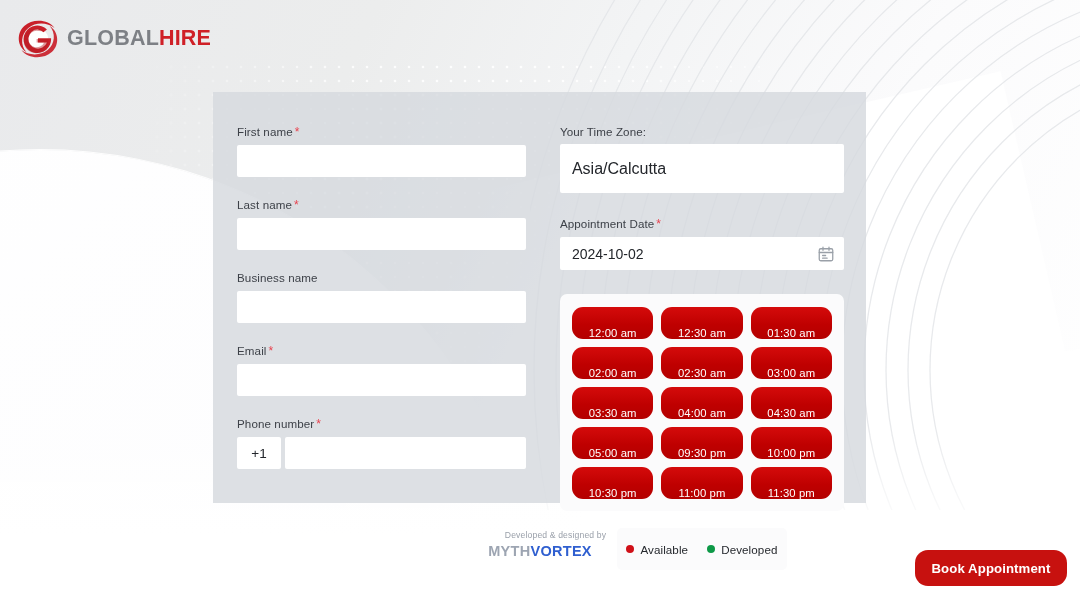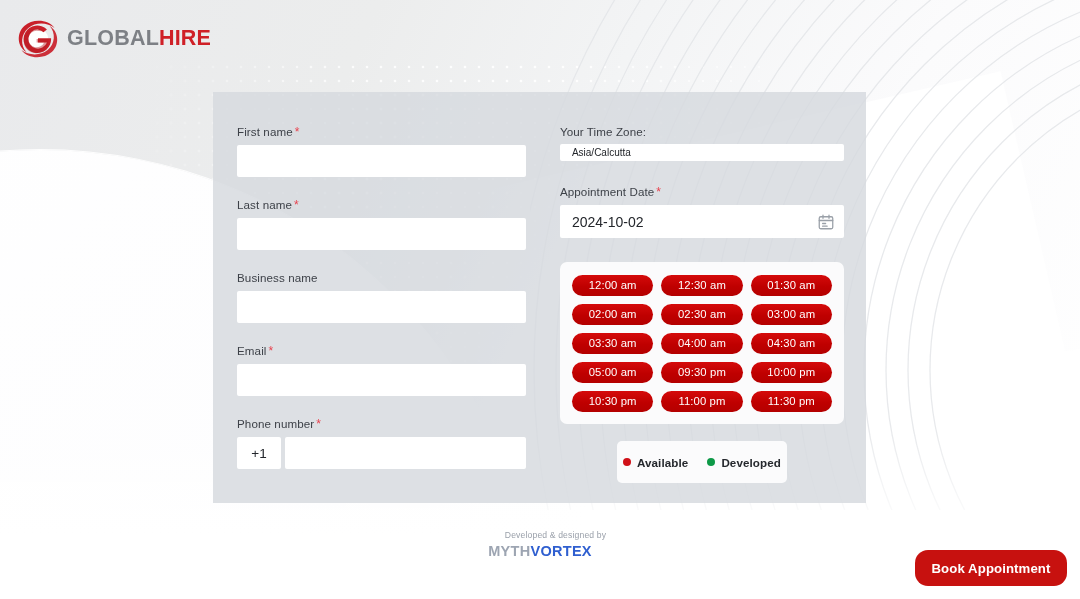--- a/index.html
+++ b/index.html
@@ -145,21 +145,21 @@
     background: #ffffff;
     border: 0;
     border-radius: 2px;
     font-family: "Liberation Sans", sans-serif;
     font-size: 13.5px;
     color: #23262b;
     padding: 0 12px;
     outline: none;
     display: block;
   }
-  .f-input.tz   { height: 17px; font-size: 10px; }
+  .f-input.tz   { height: 49px; font-size: 16px; }
   .f-input.date { height: 33px; font-size: 14px; }
 
   .date-wrap { position: relative; }
   .cal-btn {
     position: absolute;
     right: 9px;
     top: 50%;
     transform: translateY(-50%);
     width: 18px;
     height: 18px;
@@ -204,42 +204,42 @@
     border: 0;
     border-radius: 11px;
     background: linear-gradient(180deg, #d50b0b 0%, #bf0000 55%, #b40000 100%);
     color: #ffffff;
     font-family: "Liberation Sans", sans-serif;
     font-size: 11.3px;
     font-weight: normal;
     letter-spacing: .1px;
     cursor: pointer;
     line-height: 21px;
-    padding: 0;
+    padding: 16px;
   }
 
   
   .legend {
     margin: 17px auto 0 auto;
     width: 170px;
     height: 42px;
     background: #fbfbfc;
     border-radius: 5px;
     display: flex;
     align-items: center;
     justify-content: center;
     gap: 19px;
   }
   .leg-item { display: flex; align-items: center; gap: 6px; }
   .dot { width: 8px; height: 8px; border-radius: 50%; display: block; }
   .dot.red   { background: #d01018; }
   .dot.green { background: #0d9947; }
   .leg-text {
     font-size: 11.6px;
-    font-weight: bold;
+    font-weight: normal;
     color: #25282d;
     letter-spacing: .1px;
     text-align: right;
   }
 
   
   .credit {
     position: absolute;
     left: 0; right: 0;
     top: 531px;

